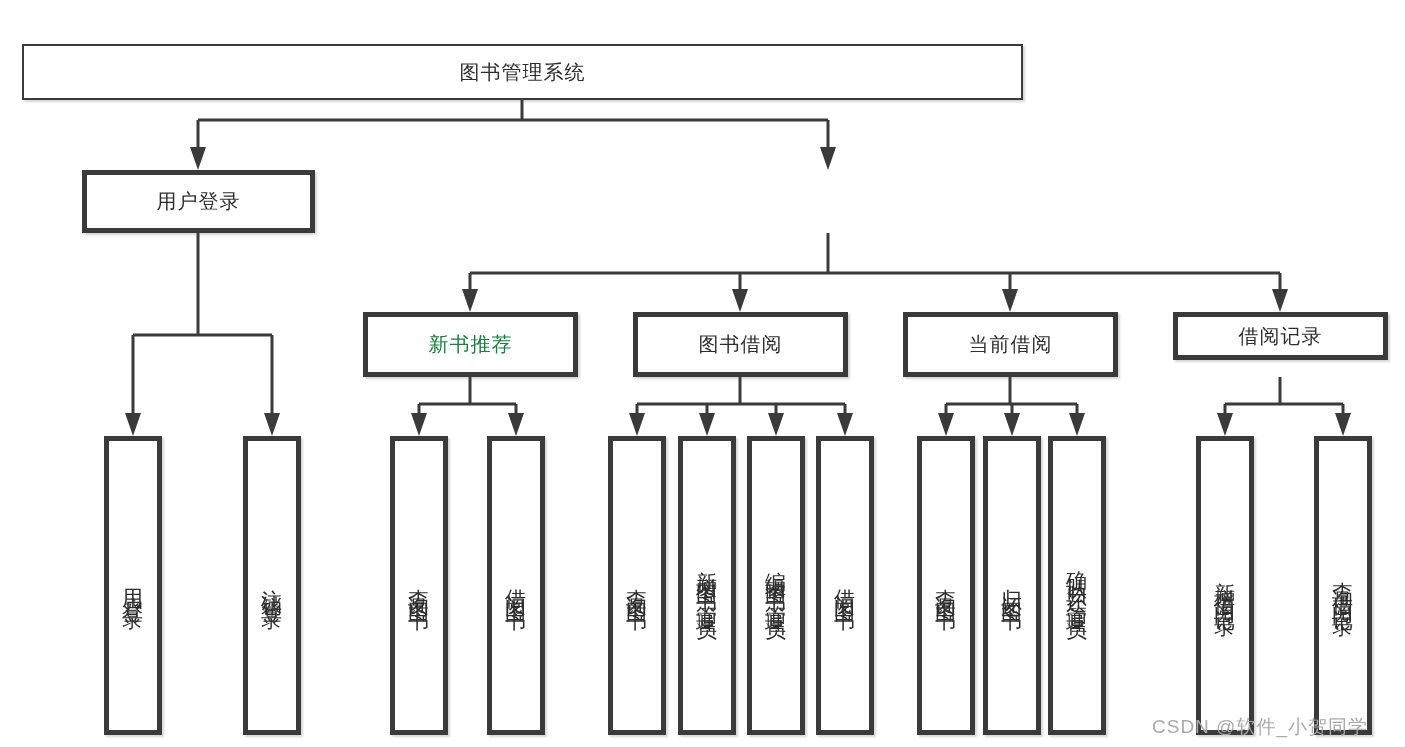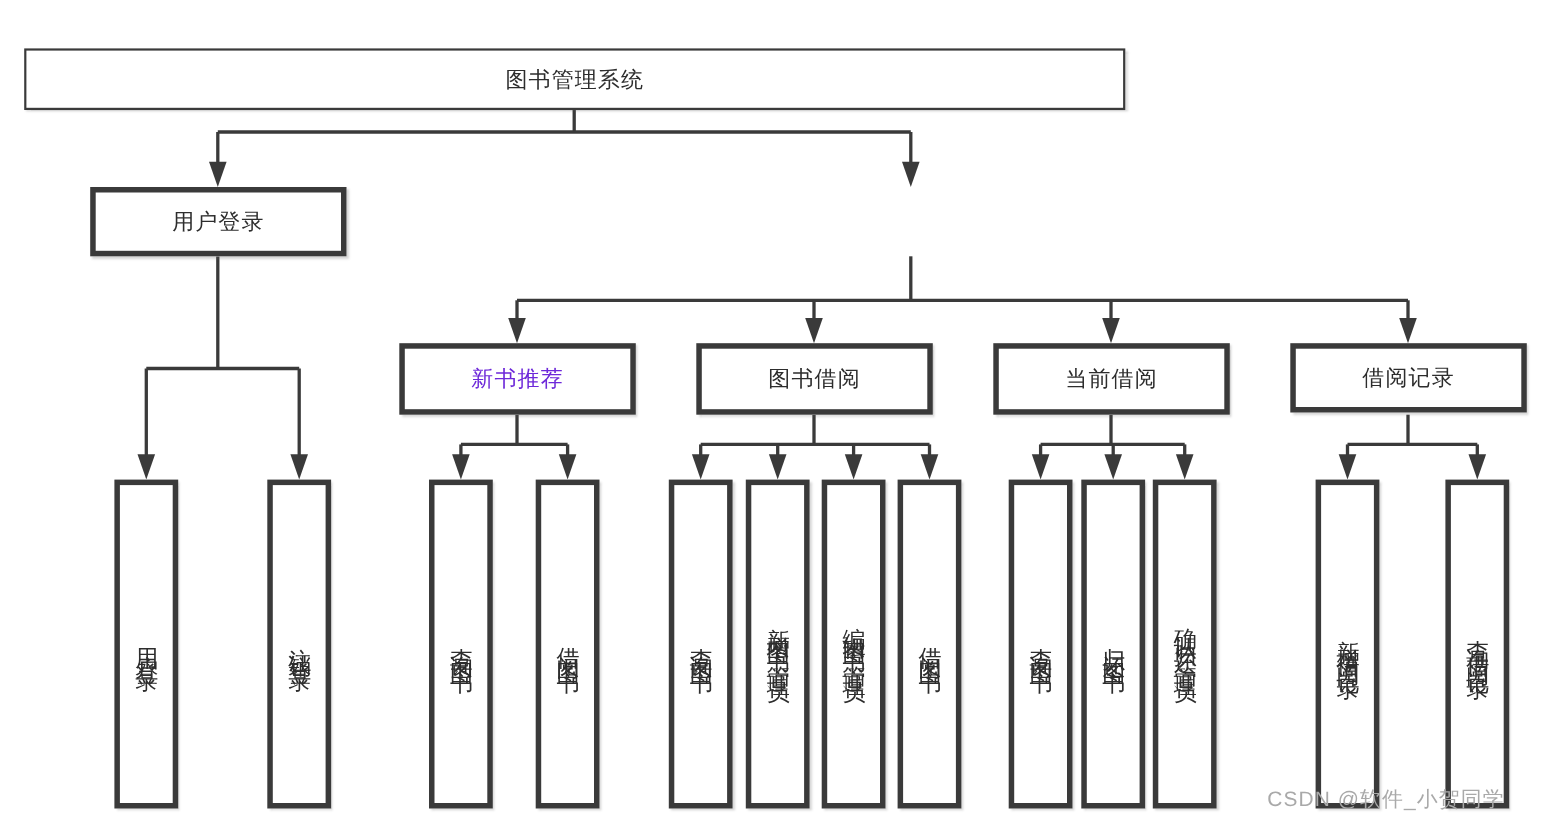--- a/index.html
+++ b/index.html
@@ -98,30 +98,30 @@
     </svg>
 
   <div class="box h-node" style="left: 22px; top: 13px; width: 1001px; height: 56px; border-width: 2.5px; border-color: rgb(58, 58, 58); color: rgb(45, 45, 45); margin-top: 31px;">
     <span>图书管理系统</span>
   </div>
 
   <div class="box h-node" style="left: 82px; top: 170px; width: 233px; height: 63px; border-color: rgb(58, 58, 58); color: rgb(45, 45, 45);">
     <span>用户登录</span>
   </div>
 
-  <div class="box h-node" style="left: 363px; top: 312px; width: 215px; height: 65px; border-color: rgb(58, 58, 58); color: #6d28d9;">
+  <div class="box h-node" style="left: 363px; top: 312px; width: 215px; height: 65px; border-color: rgb(58, 58, 58); color: #15803d;">
     <span>新书推荐</span>
   </div>
   <div class="box h-node" style="left: 633px; top: 312px; width: 215px; height: 65px; border-color: rgb(58, 58, 58); color: rgb(45, 45, 45);">
     <span>图书借阅</span>
   </div>
   <div class="box h-node" style="left: 903px; top: 312px; width: 215px; height: 65px; border-color: rgb(58, 58, 58); color: rgb(45, 45, 45);">
     <span>当前借阅</span>
   </div>
-  <div class="box h-node" style="left: 1173px; top: 312px; width: 215px; height: 63px; border-color: rgb(58, 58, 58); color: rgb(45, 45, 45);">
+  <div class="box h-node" style="left: 1173px; top: 312px; width: 215px; height: 48px; border-color: rgb(58, 58, 58); color: rgb(45, 45, 45);">
     <span>借阅记录</span>
   </div>
 
   <div class="box leaf" style="left: 104px; top: 436px; width: 58px; height: 299px; border-color: rgb(58, 58, 58); color: rgb(45, 45, 45);">
     <span>用户登录</span>
   </div>
   <div class="box leaf" style="left: 243px; top: 436px; width: 58px; height: 299px; border-color: rgb(58, 58, 58); color: rgb(45, 45, 45);">
     <span>注销登录</span>
   </div>
 

